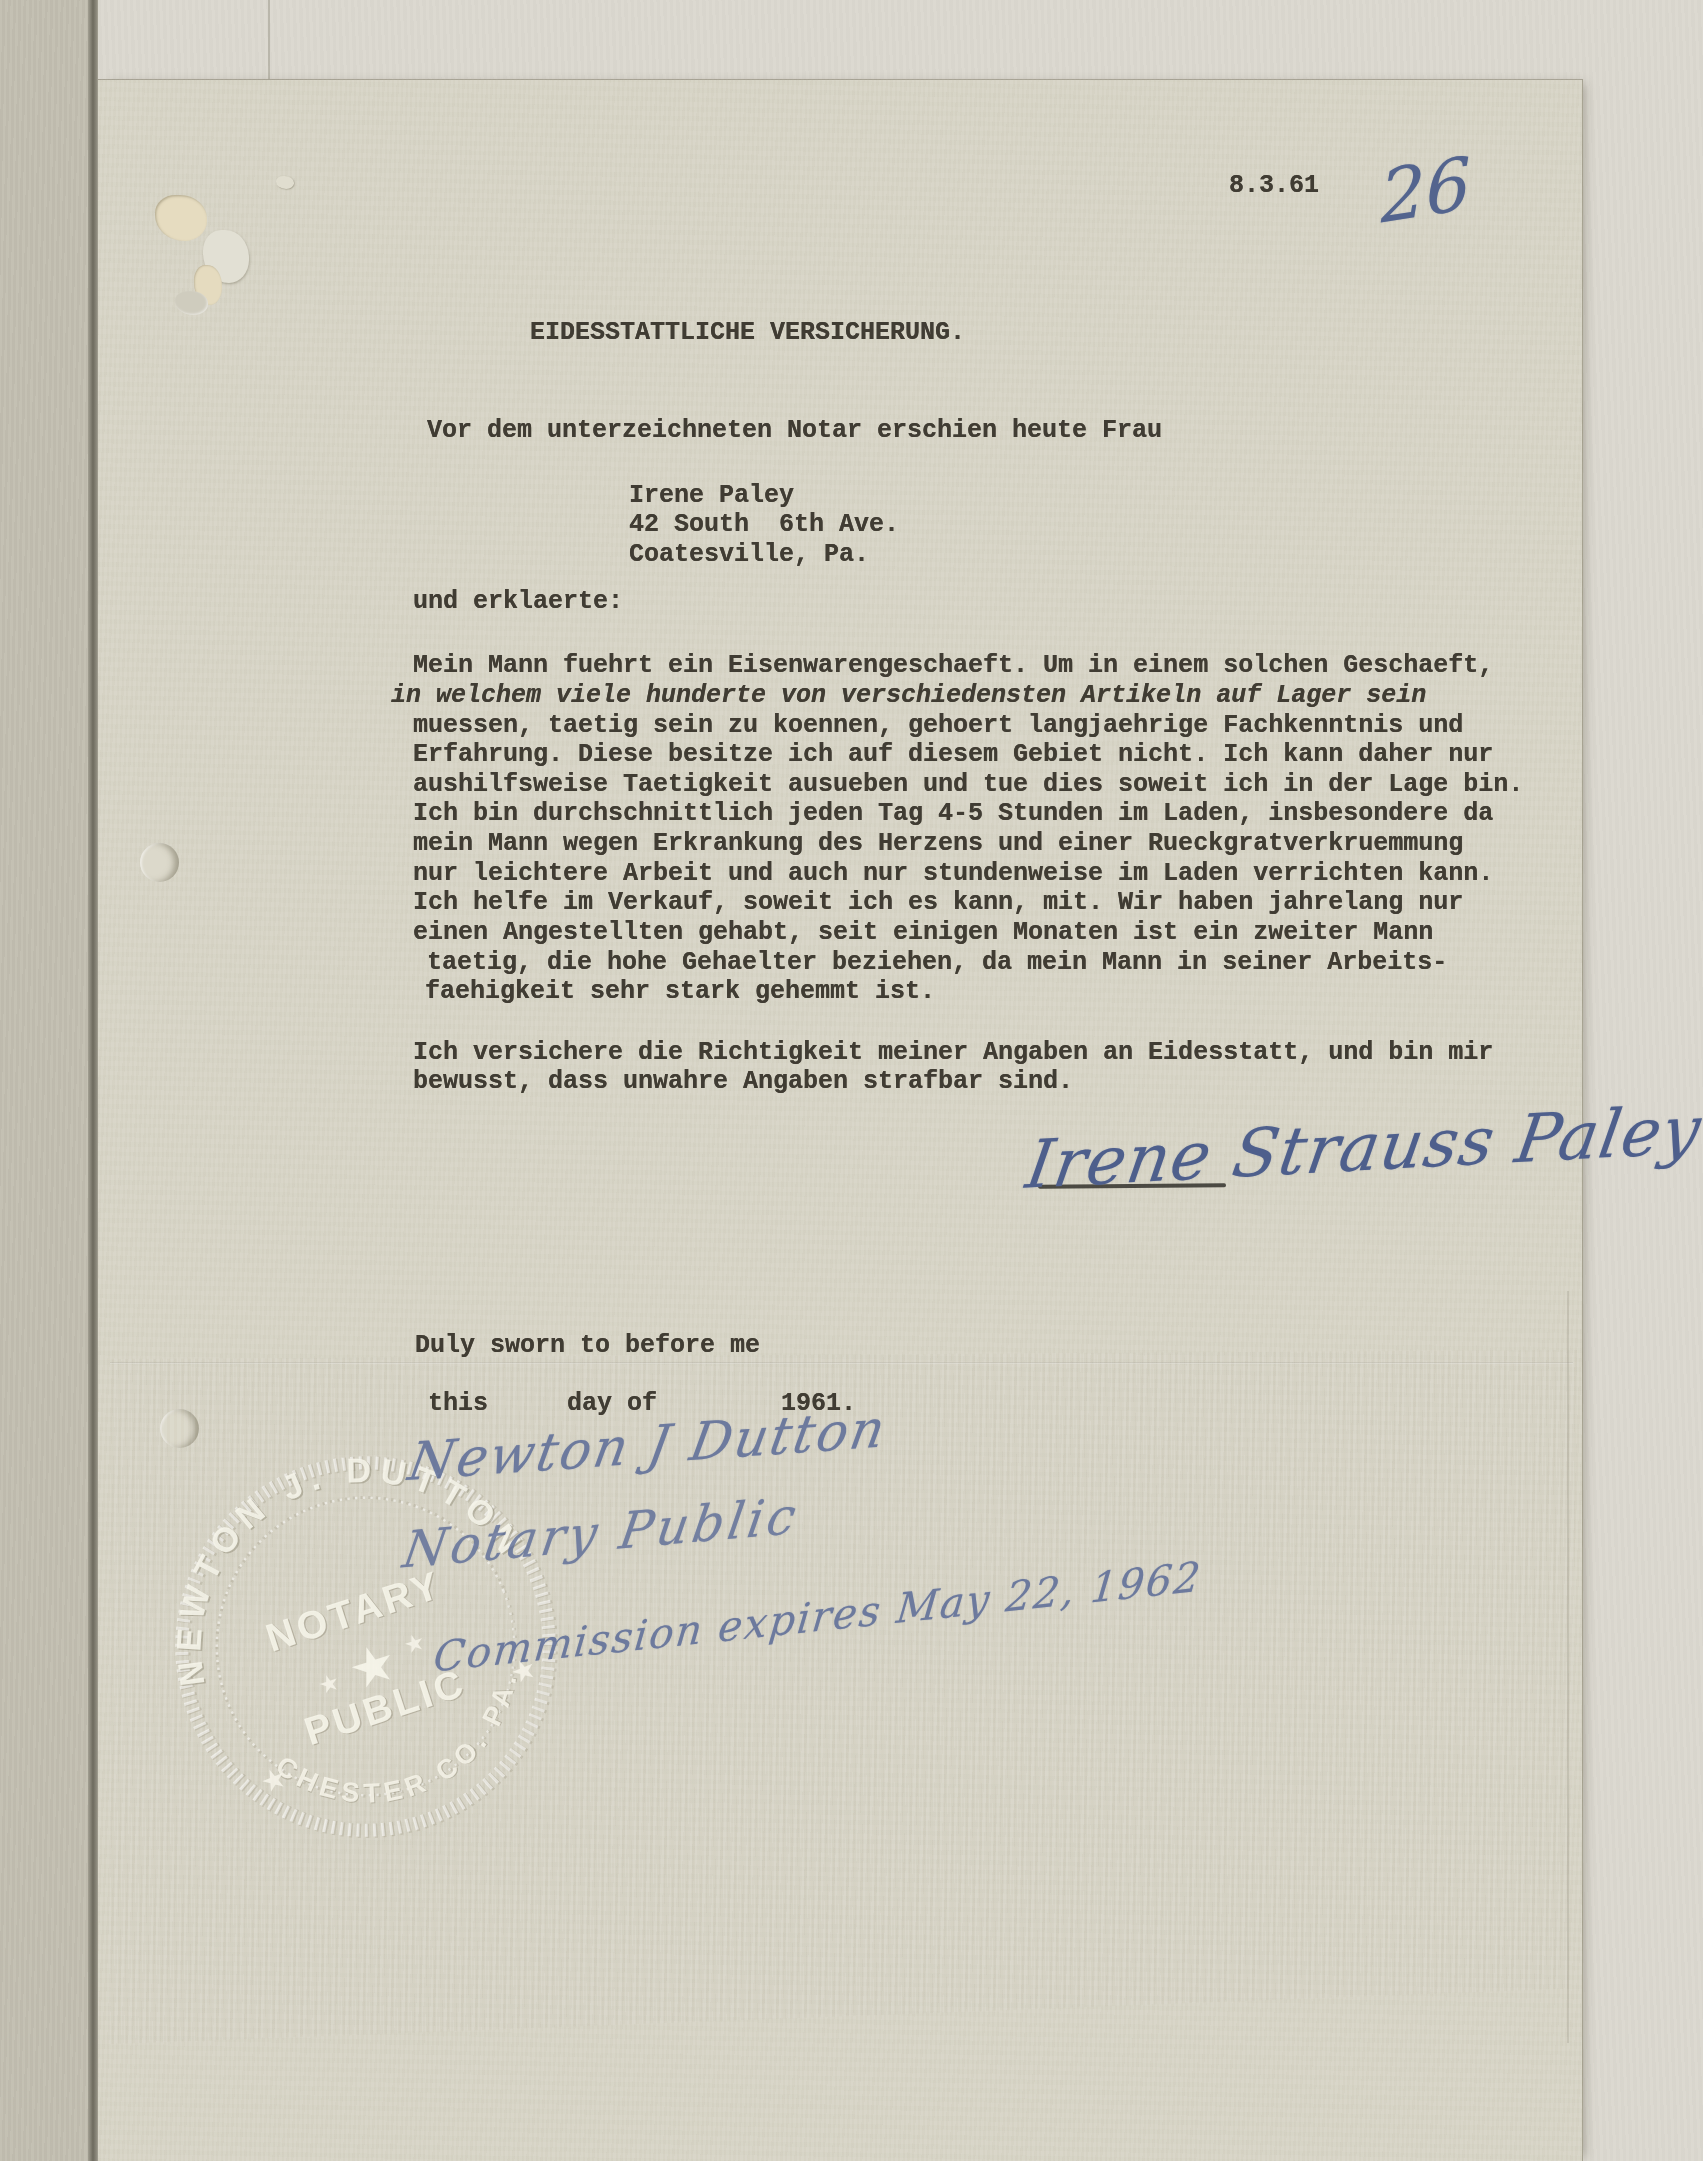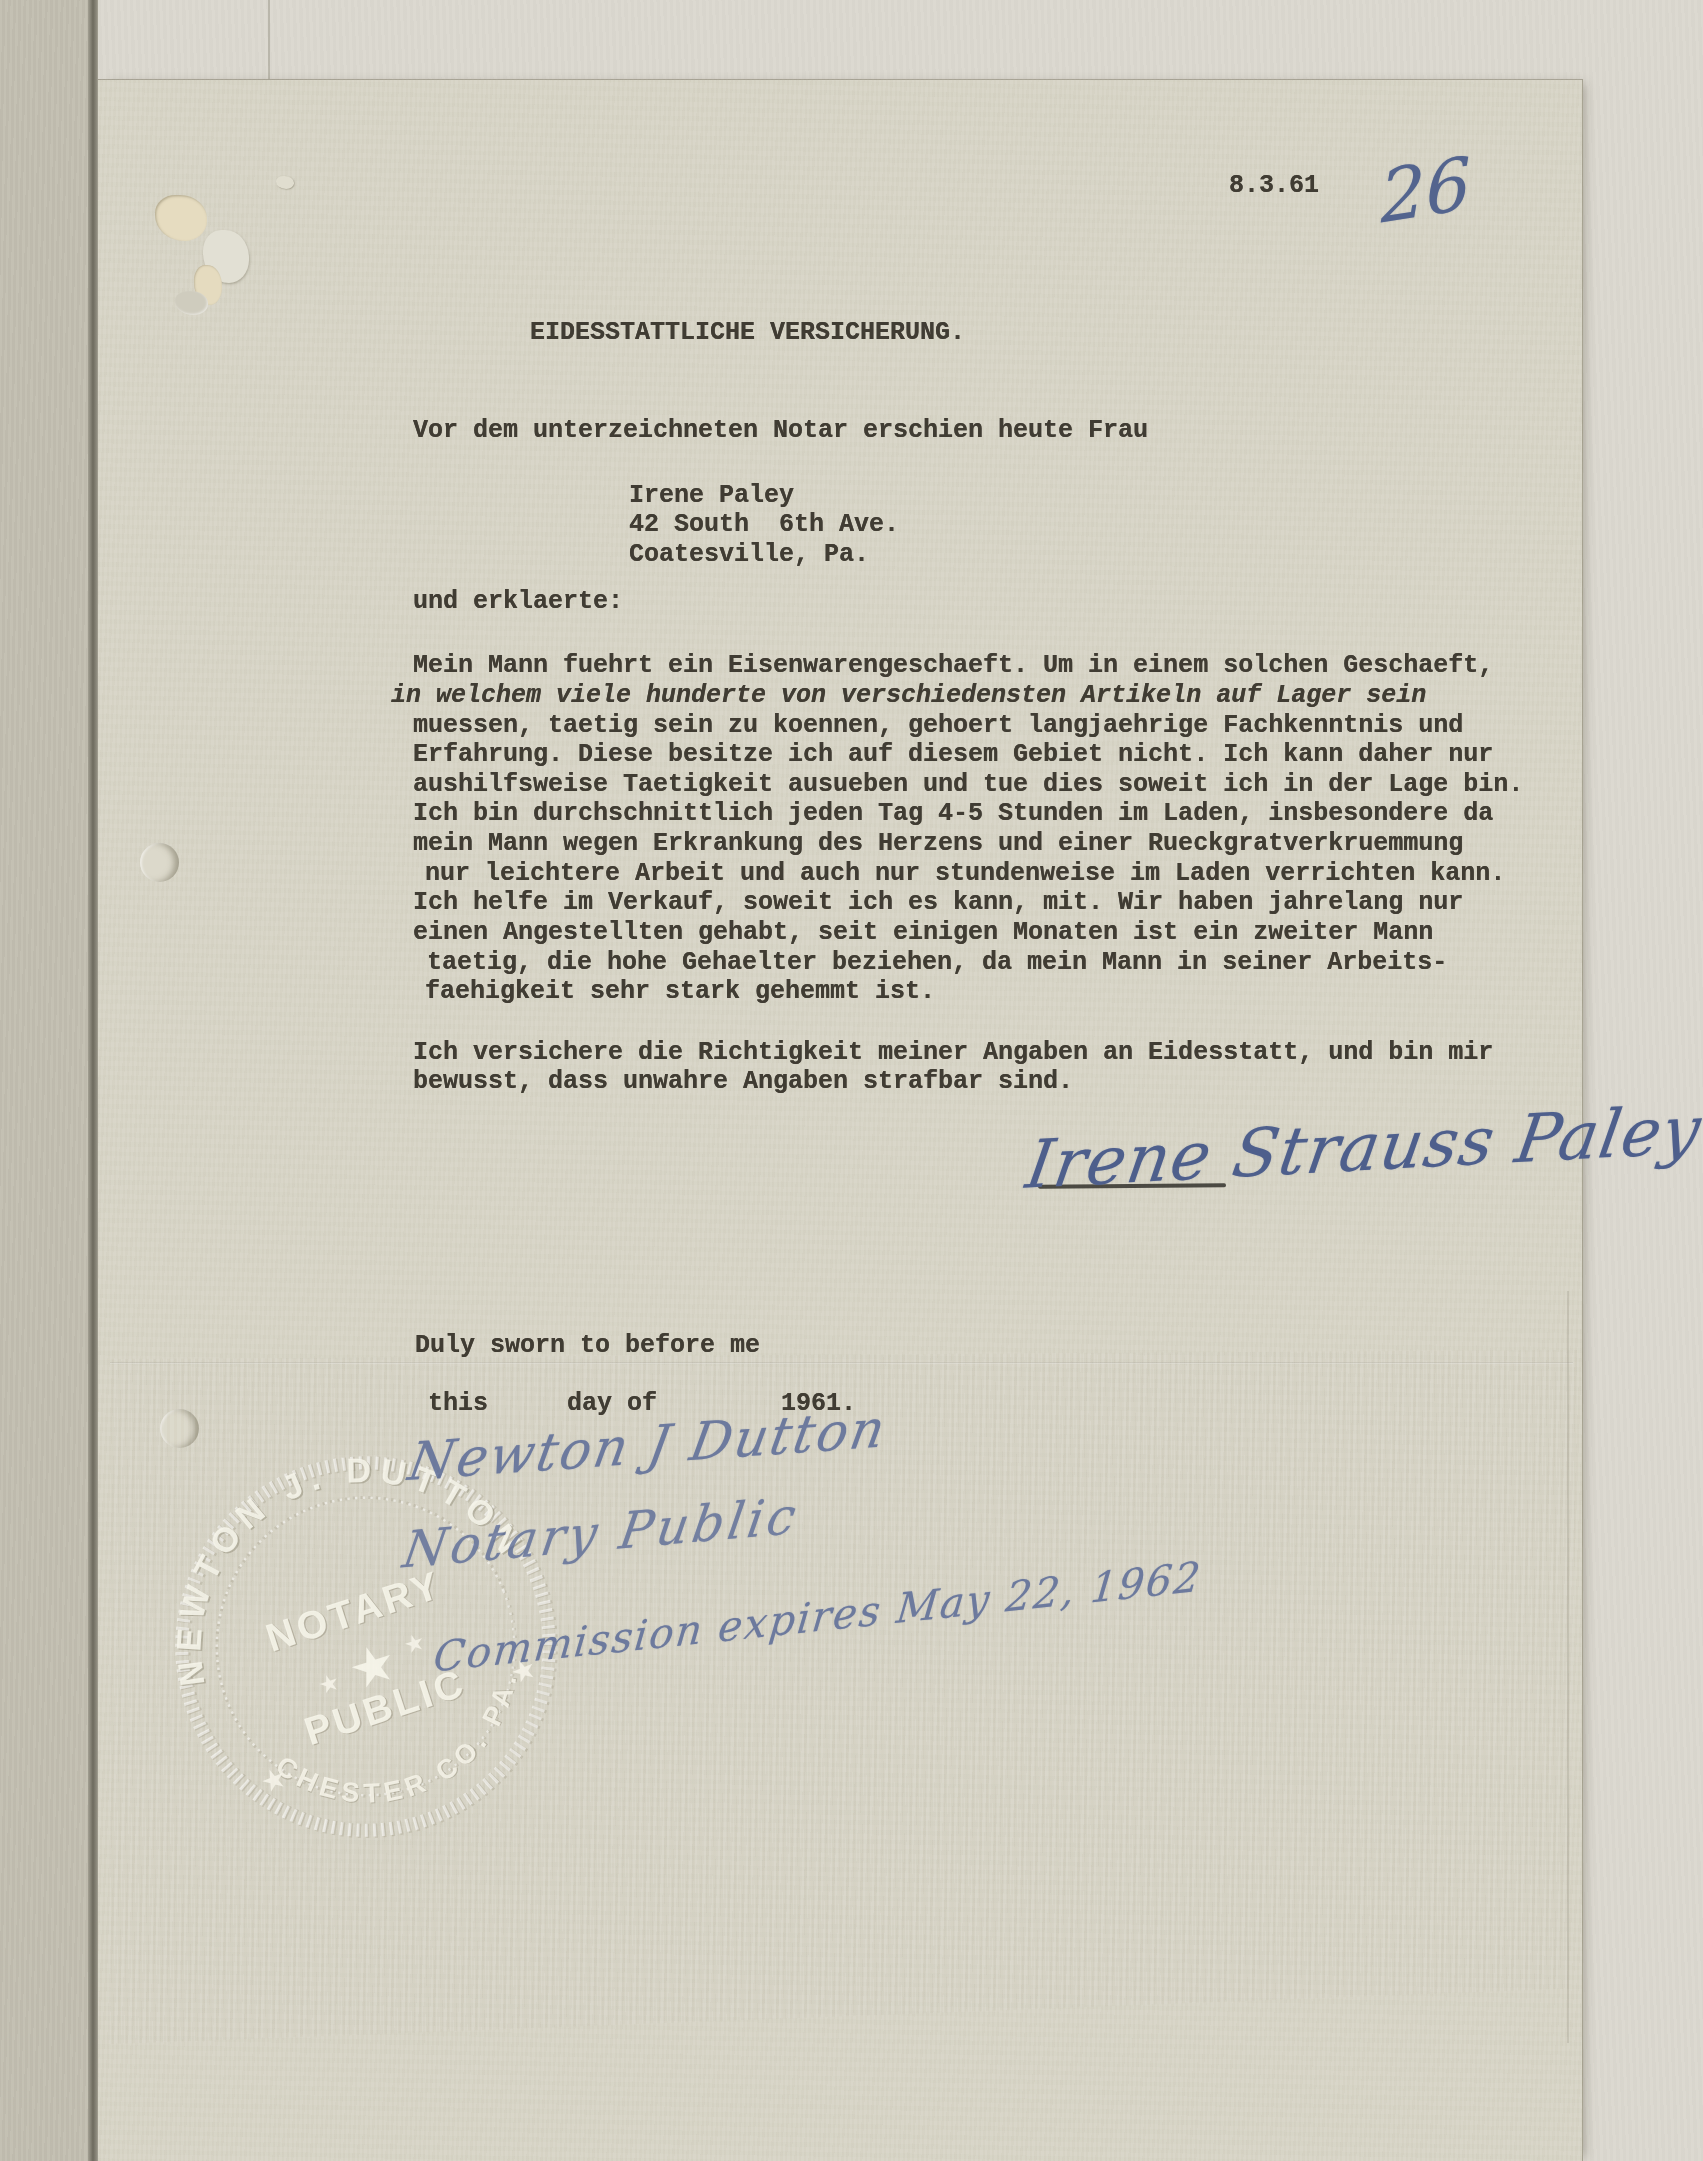--- a/index.html
+++ b/index.html
@@ -69,34 +69,34 @@
   <div class="layer spot" style="left:276px;top:176px;width:18px;height:13px;background:#e0ddcf;box-shadow:0.6px 0.6px 1.2px rgba(110,105,85,.45);"></div>
 
   <div class="layer hole" style="left:140px;top:843px;"></div>
   <div class="layer hole" style="left:160px;top:1409px;"></div>
 
   <div class="layer t" style="left:1229px;top:171px;">8.3.61</div>
   <div class="layer hw pagenum" style="left:1380px;top:148px;">26</div>
 
   <div class="layer t" style="left:530px;top:318px;">EIDESSTATTLICHE VERSICHERUNG.</div>
 
-  <div class="layer t" style="left:413px;top:416px;">Vor dem unterzeichneten Notar erschien heute Frau</div>
+  <div class="layer t" style="left:427px;top:416px;">Vor dem unterzeichneten Notar erschien heute Frau</div>
   <div class="layer t" style="left:629px;top:481px;">Irene Paley</div>
   <div class="layer t" style="left:629px;top:510px;">42 South  6th Ave.</div>
   <div class="layer t" style="left:629px;top:540px;">Coatesville, Pa.</div>
   <div class="layer t" style="left:413px;top:587px;">und erklaerte:</div>
 
   <div class="layer t" style="left:413px;top:651px;">Mein Mann fuehrt ein Eisenwarengeschaeft. Um in einem solchen Geschaeft,</div>
   <div class="layer t" style="left:391px;top:681px;font-style:italic;">in welchem viele hunderte von verschiedensten Artikeln auf Lager sein</div>
   <div class="layer t" style="left:413px;top:711px;">muessen, taetig sein zu koennen, gehoert langjaehrige Fachkenntnis und</div>
   <div class="layer t" style="left:413px;top:740px;">Erfahrung. Diese besitze ich auf diesem Gebiet nicht. Ich kann daher nur</div>
   <div class="layer t" style="left:413px;top:770px;">aushilfsweise Taetigkeit ausueben und tue dies soweit ich in der Lage bin.</div>
   <div class="layer t" style="left:413px;top:799px;">Ich bin durchschnittlich jeden Tag 4-5 Stunden im Laden, insbesondere da</div>
   <div class="layer t" style="left:413px;top:829px;">mein Mann wegen Erkrankung des Herzens und einer Rueckgratverkruemmung</div>
-  <div class="layer t" style="left:413px;top:859px;margin-left:12px;">nur leichtere Arbeit und auch nur stundenweise im Laden verrichten kann.</div>
+  <div class="layer t" style="left:413px;top:859px;">nur leichtere Arbeit und auch nur stundenweise im Laden verrichten kann.</div>
   <div class="layer t" style="left:413px;top:888px;">Ich helfe im Verkauf, soweit ich es kann, mit. Wir haben jahrelang nur</div>
   <div class="layer t" style="left:413px;top:918px;">einen Angestellten gehabt, seit einigen Monaten ist ein zweiter Mann</div>
   <div class="layer t" style="left:413px;top:948px;margin-left:14px;">taetig, die hohe Gehaelter beziehen, da mein Mann in seiner Arbeits-</div>
   <div class="layer t" style="left:413px;top:977px;margin-left:12px;">faehigkeit sehr stark gehemmt ist.</div>
 
   <div class="layer t" style="left:413px;top:1038px;">Ich versichere die Richtigkeit meiner Angaben an Eidesstatt, und bin mir</div>
   <div class="layer t" style="left:413px;top:1067px;">bewusst, dass unwahre Angaben strafbar sind.</div>
 
   <div class="layer sig-underline"></div>
   <div class="layer hw sig" style="left:1027px;top:1109px;">Irene Strauss Paley</div>

